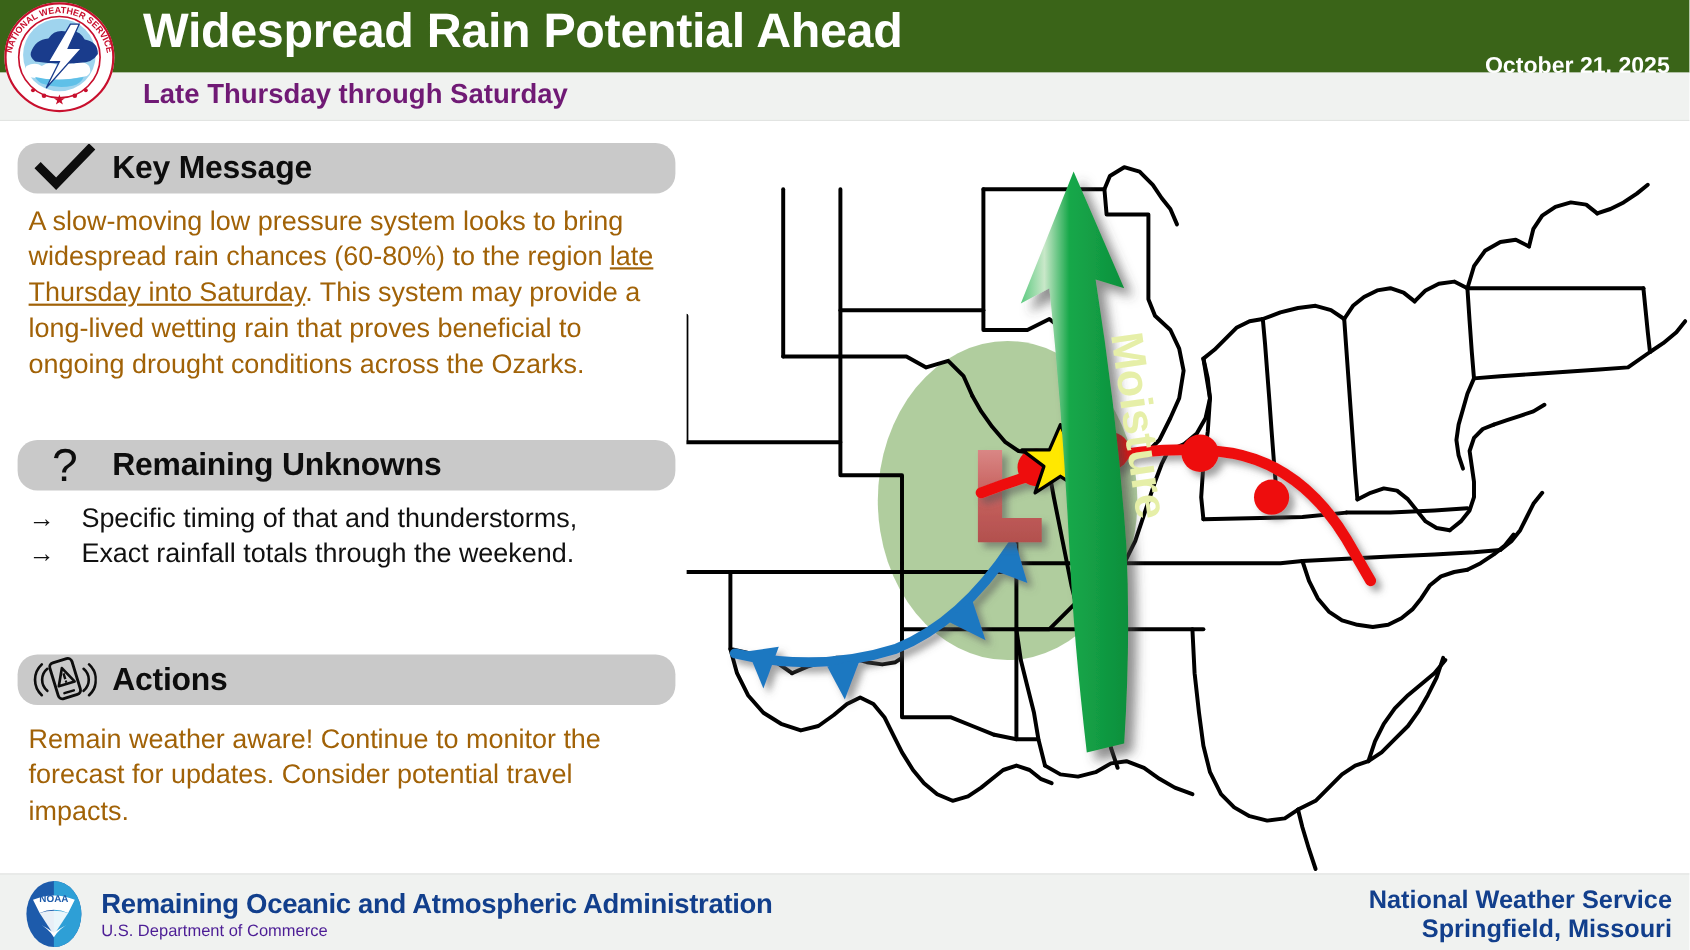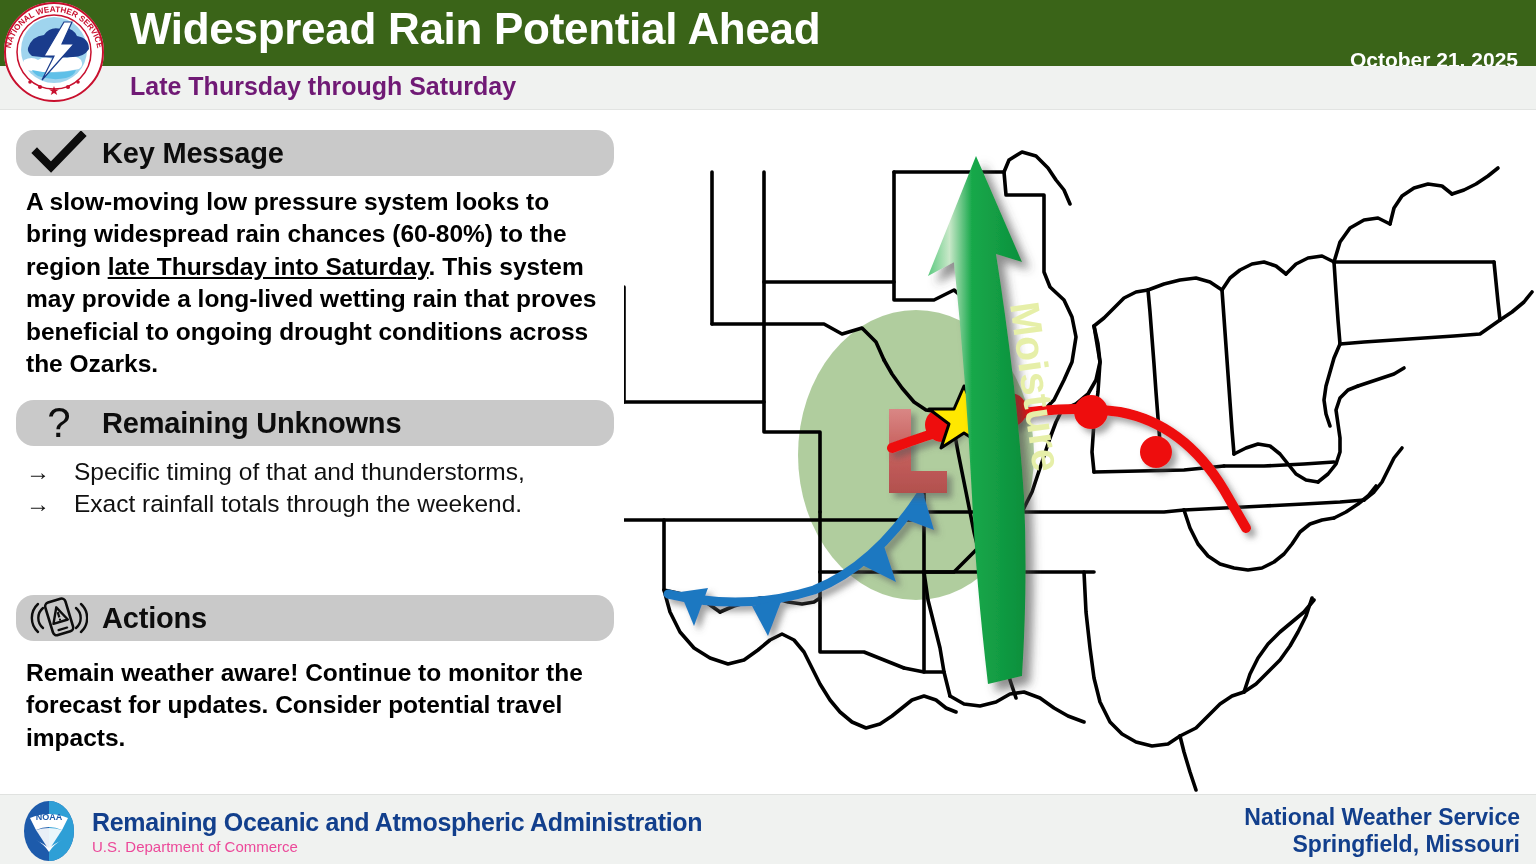--- a/index.html
+++ b/index.html
@@ -48,41 +48,41 @@
   }
   .sec-icon {
     width: 86px; height: 46px; display: flex; align-items: center; justify-content: center;
     flex: 0 0 86px;
   }
   .sec-title {
     font-size: 29px; font-weight: bold; color: #0d0d0d; letter-spacing: -0.2px;
   }
   .body-text {
     position: absolute; left: 26px; width: 588px;
-    font-size: 24.5px; color: #000000; line-height: 32.4px; font-weight: bold;
+    font-size: 24.5px; color: #a16207; line-height: 32.4px;
   }
   .body-text u { text-decoration: underline; text-underline-offset: 2px; }
 
   .bullet-list { position: absolute; left: 26px; width: 588px; }
   .bullet-row { display: flex; align-items: flex-start; font-size: 24.5px; color:#111111; line-height: 32px; }
   .bullet-arrow { flex: 0 0 48px; font-size: 24px; color:#111111; font-weight: bold; }
 
   
   .footer {
     position: absolute; left: 0; top: 794px; width: 1536px; height: 70px;
     background: #f0f2f0; border-top: 1px solid #e0e2e0;
   }
   .noaa-logo { position: absolute; left: 18px; top: 800px; width: 62px; height: 62px; }
   .noaa-title {
     position: absolute; left: 92px; top: 808px;
     font-size: 25px; font-weight: bold; color: #123f8c; letter-spacing: -0.3px;
   }
   .noaa-sub {
     position: absolute; left: 92px; top: 838px;
-    font-size: 15px; color: #ec4899;
+    font-size: 15px; color: #4c1d95;
   }
   .nws-office {
     position: absolute; right: 16px; top: 804px; text-align: right;
     font-size: 23px; font-weight: bold; color: #123f8c; line-height: 27px;
   }
 
   
   .map-area {
     position: absolute; left: 624px; top: 112px; width: 912px; height: 682px;
     background: #ffffff; overflow: hidden;

